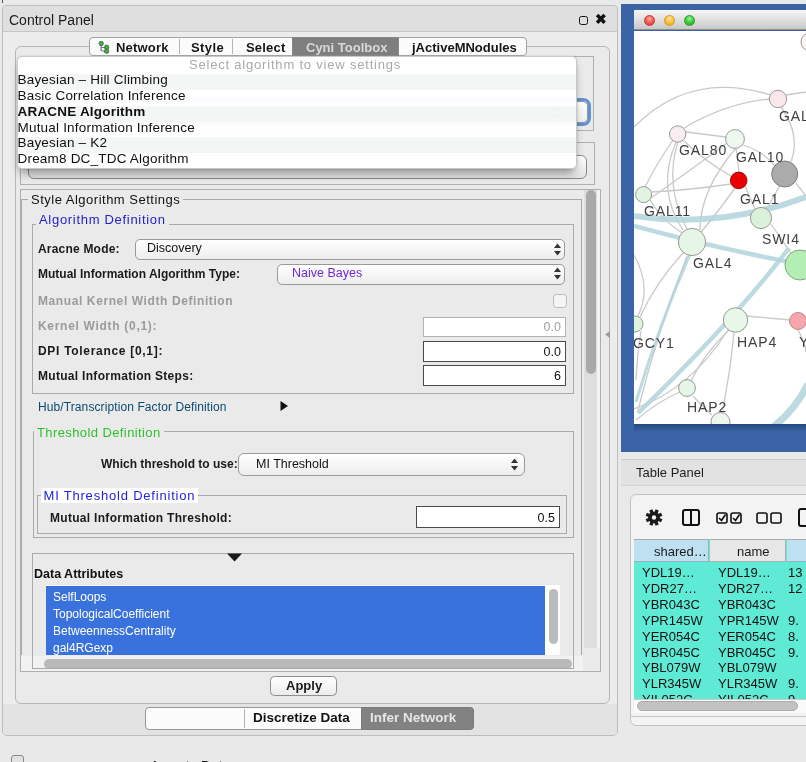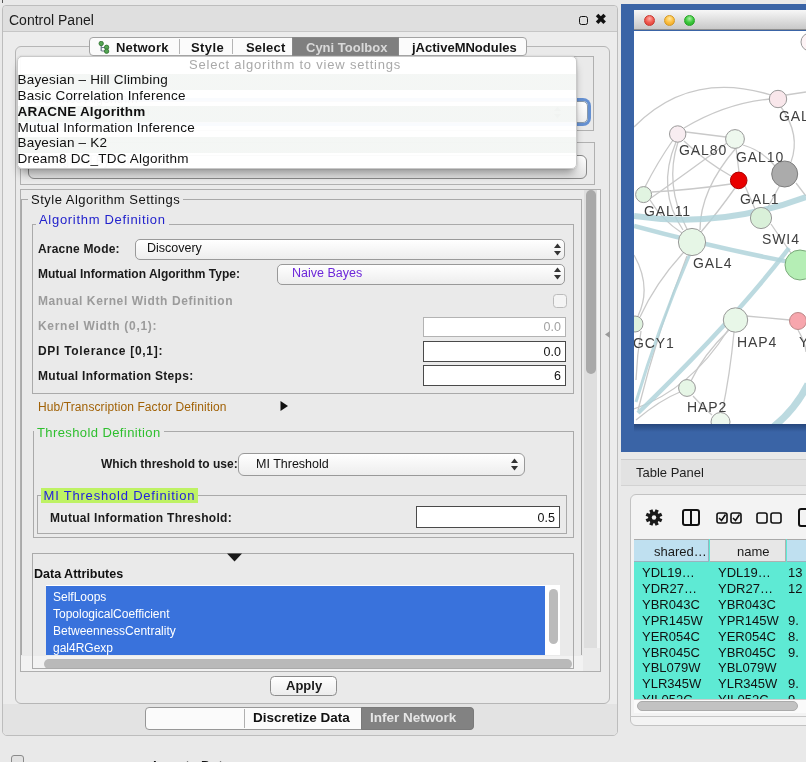--- a/index.html
+++ b/index.html
@@ -98,39 +98,39 @@
   <div class="lbl" style="left:423px;top:320px;width:138px;text-align:right;font-size:12.5px;color:#a2a2a2;">0.0</div>
 
   <div class="lbl" style="left:38px;top:344px;font-size:12px;font-weight:bold;letter-spacing:0.7px;color:#1a1a1a;">DPI Tolerance [0,1]:</div>
   <div class="abs" style="left:423px;top:341px;width:143px;height:21px;background:#fff;border:1px solid #4a4a4a;"></div>
   <div class="lbl" style="left:423px;top:345px;width:138px;text-align:right;font-size:12.5px;color:#111;">0.0</div>
 
   <div class="lbl" style="left:38px;top:369px;font-size:12px;font-weight:bold;letter-spacing:0.3px;color:#1a1a1a;">Mutual Information Steps:</div>
   <div class="abs" style="left:423px;top:365px;width:143px;height:21px;background:#fff;border:1px solid #4a4a4a;"></div>
   <div class="lbl" style="left:423px;top:369px;width:138px;text-align:right;font-size:12.5px;color:#111;">6</div>
 
-  <div class="lbl" style="left:38px;top:400px;font-size:12px;letter-spacing:0.1px;color:#a16207;">Hub/Transcription Factor Definition</div>
+  <div class="lbl" style="left:38px;top:400px;font-size:12px;letter-spacing:0.1px;color:#0c4a6e;">Hub/Transcription Factor Definition</div>
   <svg class="abs" style="left:279px;top:400px;" width="10" height="12" viewBox="0 0 10 12">
       <path d="M1.5 1 L9 6 L1.5 11 Z" fill="#111"></path>
     </svg>
 
   <div class="abs" style="left:33px;top:431px;width:541px;height:107px;border:1px solid #aaa;"></div>
   <div class="lbl" style="left:34px;top:425px;font-size:13px;letter-spacing:0.4px;color:#2fbf2f;background:#eaeaea;padding:0 3px;">Threshold Definition</div>
 
   <div class="lbl" style="left:101px;top:457px;font-size:12px;font-weight:bold;color:#1a1a1a;">Which threshold to use:</div>
   <div class="abs combo2" style="left:238px;top:453px;width:287px;height:23px;background:linear-gradient(#ffffff,#ededed);border:1px solid #999;border-radius:6px;"></div>
   <div class="lbl" style="left:256px;top:457px;font-size:12.5px;color:#111;">MI Threshold</div>
 
   <svg class="abs" style="left:510px;top:458px;" width="9" height="13" viewBox="0 0 9 13">
       <path d="M4.5 0.5 L8 5 L1 5 Z" fill="#333"></path>
       <path d="M4.5 12.5 L8 8 L1 8 Z" fill="#333"></path>
     </svg>
 
   <div class="abs" style="left:37px;top:495px;width:530px;height:39px;border:1px solid #aaa;"></div>
-  <div class="lbl" style="left:40.5px;top:488px;font-size:13px;letter-spacing:0.8px;color:#2222dd;background:#bef264;padding:0 3px;">MI Threshold Definition</div>
+  <div class="lbl" style="left:40.5px;top:488px;font-size:13px;letter-spacing:0.8px;color:#2222dd;background:#ffffff;padding:0 3px;">MI Threshold Definition</div>
 
   <div class="lbl" style="left:50px;top:511px;font-size:12px;font-weight:bold;letter-spacing:0.3px;color:#1a1a1a;">Mutual Information Threshold:</div>
   <div class="abs" style="left:416px;top:506px;width:144px;height:22px;background:#fff;border:1px solid #4a4a4a;"></div>
   <div class="lbl" style="left:416px;top:510.5px;width:139px;text-align:right;font-size:12.5px;color:#111;">0.5</div>
 
   <div class="abs" style="left:32px;top:553px;width:542px;height:116px;border:1px solid #aaa;border-bottom:1px solid #aaa;"></div>
   <svg class="abs" style="left:226px;top:551.5px;" width="17" height="10" viewBox="0 0 17 10">
       <path d="M1 1.5 L16 1.5 L8.5 9.5 Z" fill="#1a1a1a"></path>
     </svg>
 

